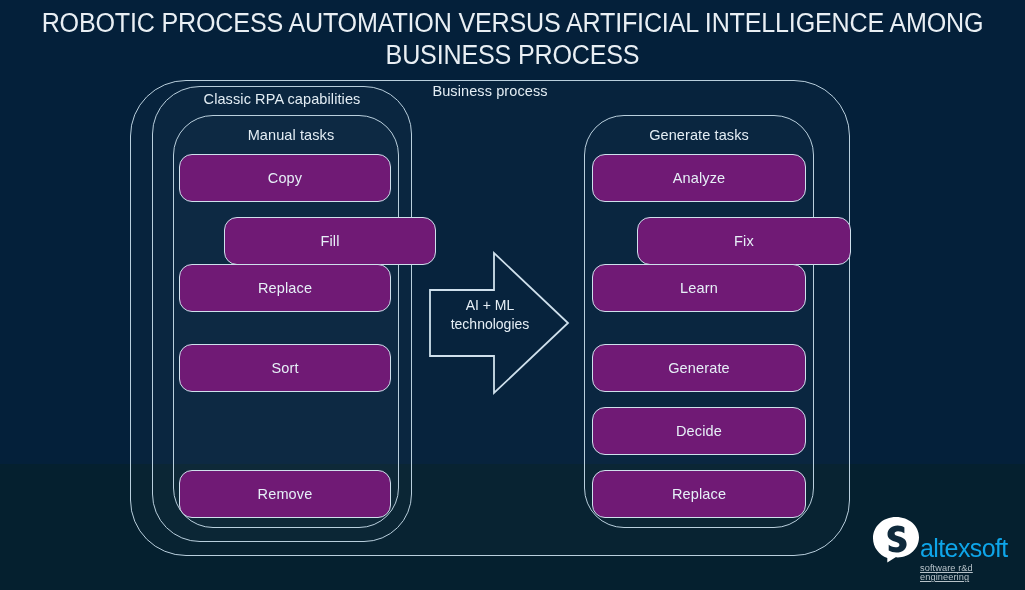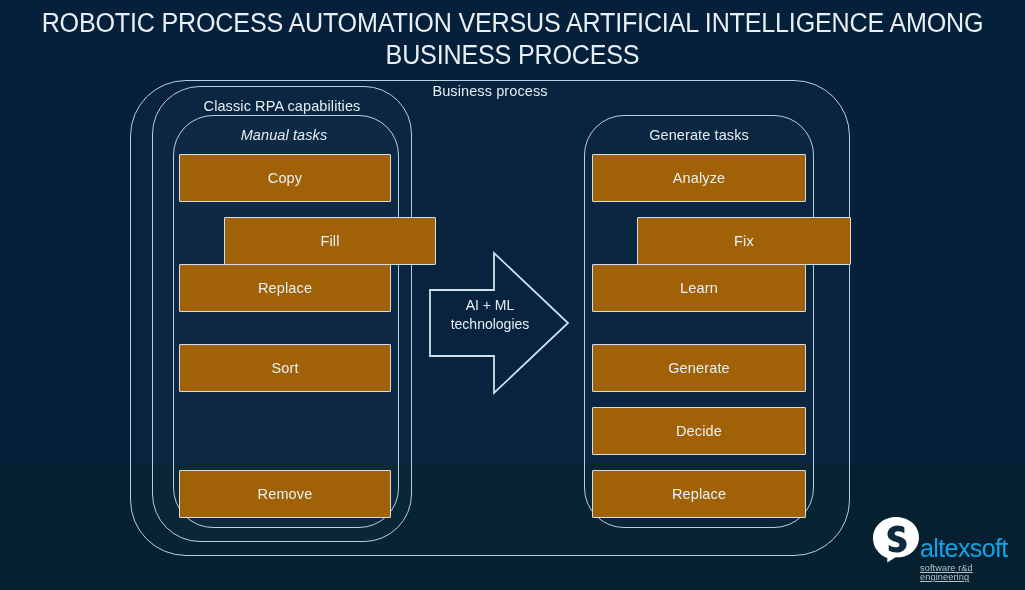--- a/index.html
+++ b/index.html
@@ -85,31 +85,31 @@
   .caption {
     position: absolute;
     color: #e3edf4;
     font-size: 14.5px;
     font-weight: 400;
     letter-spacing: 0.1px;
     text-align: center;
     white-space: nowrap;
   }
   #cap-business { left: 390px; top: 83px; width: 200px; }
-  #cap-rpa      { left: 182px; top: 91px;  width: 200px; margin-top: 7px; }
-  #cap-manual   { left: 184px; top: 127px; width: 200px; font-style: italic; }
+  #cap-rpa      { left: 182px; top: 91px;  width: 200px; }
+  #cap-manual   { left: 191px; top: 127px; width: 200px; }
   #cap-cognitive{ left: 599px; top: 127px; width: 200px; }
 
   
   .task {
     position: absolute;
     box-sizing: border-box;
     border: 1.5px solid #cfe0ec;
-    border-radius: 1px;
-    background: #a16207;
+    border-radius: 13px;
+    background: #701a75;
     color: #e6f0f7;
     font-size: 14.5px;
     letter-spacing: 0.15px;
     display: flex;
     align-items: center;
     justify-content: center;
     height: 48px;
   }
   .col-left  { left: 179px; width: 212px; }
   .col-right { left: 592px; width: 214px; }

